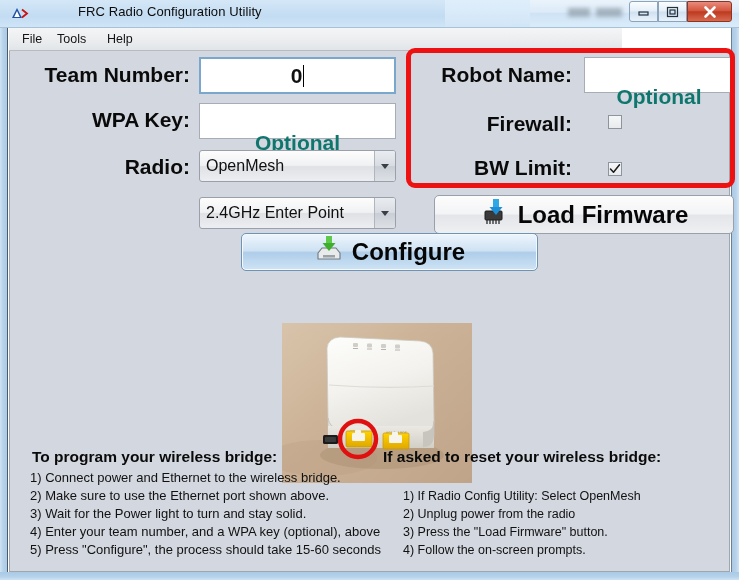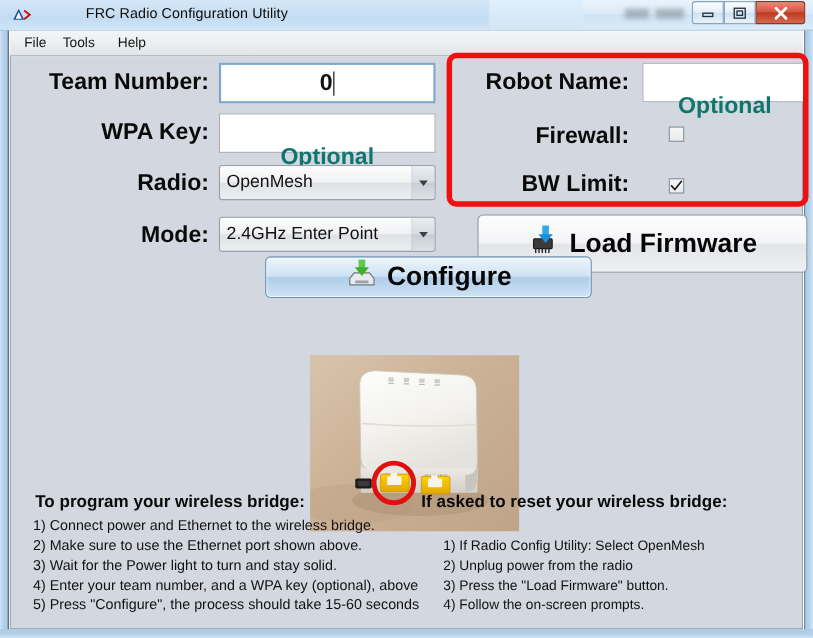--- a/index.html
+++ b/index.html
@@ -87,21 +87,21 @@
   #btn-max { left: 658px; width: 29px;
     background: linear-gradient(to bottom,#fafdff 0%, #e4eef8 48%, #d0e0f0 52%, #e8f2fb 100%); }
   #btn-close { left: 687px; width: 45px;
     background: linear-gradient(to bottom,#e98b7d 0%, #d4573f 45%, #bc3a20 52%, #d76a50 100%);
     border: 1px solid #8d3521; border-radius: 0 3px 3px 0; }
   .winbtn svg { display:block; }
 
   
   #menubar {
     position: absolute; left: 9px; top: 28px;
-    width: 721px; height: 23px;
+    width: 613px; height: 23px;
     background: linear-gradient(to bottom,#f4f5f6 0%, #eceef0 50%, #e2e5e8 100%);
     border-bottom: 1px solid #b8bcc0;
     box-sizing: border-box;
   }
   .menu-item {
     position: absolute; top: 3px; height: 17px;
     font-size: 12.5px; color: #141414; padding: 0 4px; line-height: 17px;
     white-space: nowrap;
   }
 
@@ -298,21 +298,20 @@
 
     <div class="flabel big" style="left:0px; top:104px; width:180px;">Radio:</div>
 
     <div class="combo" id="radio-combo" style="left:189px; top:99px; width:197px; height:32px;">
       <div class="ctext">OpenMesh</div>
       <div class="carrow">
           <div></div>
         </div>
     </div>
 
-    <div class="flabel big" style="left:0px; top:151px; width:180px;">Mode:</div>
 
     <div class="combo" id="mode-combo" style="left:189px; top:146px; width:197px; height:32px;">
       <div class="ctext">2.4GHz Enter Point</div>
       <div class="carrow">
           <div></div>
         </div>
     </div>
 
     <div class="flabel big" style="left:392px; top:12px; width:170px;">Robot Name:</div>
 
@@ -327,21 +326,21 @@
     <div class="flabel big" style="left:392px; top:105px; width:170px;">BW Limit:</div>
 
     <div class="cbox" style="left:598px; top:111px;">
       <svg width="12" height="12" viewBox="0 0 12 12">
         <path d="M1.5 6 L4.5 9.3 L10.5 1.8" fill="none" stroke="#1b1b1b" stroke-width="1.5" stroke-linecap="round" stroke-linejoin="round"></path>
       </svg>
     </div>
 
     <div id="red-box"></div>
 
-    <div class="actbtn" id="load-firmware-btn" style="left:424px; top:144px; width:300px; height:53px;">
+    <div class="actbtn" id="load-firmware-btn" style="left:424px; top:144px; width:300px; height:39px;">
       <span>
         <svg width="30" height="28" viewBox="0 0 30 28">
 
           <rect x="5" y="13" width="17" height="9" rx="1" fill="#3a3a3a" stroke="#1c1c1c"></rect>
           <g stroke="#2a2a2a" stroke-width="1.3">
             <line x1="7" y1="22" x2="7" y2="26"></line>
             <line x1="10" y1="22" x2="10" y2="26"></line>
             <line x1="13" y1="22" x2="13" y2="26"></line>
             <line x1="16" y1="22" x2="16" y2="26"></line>
             <line x1="19" y1="22" x2="19" y2="26"></line>

